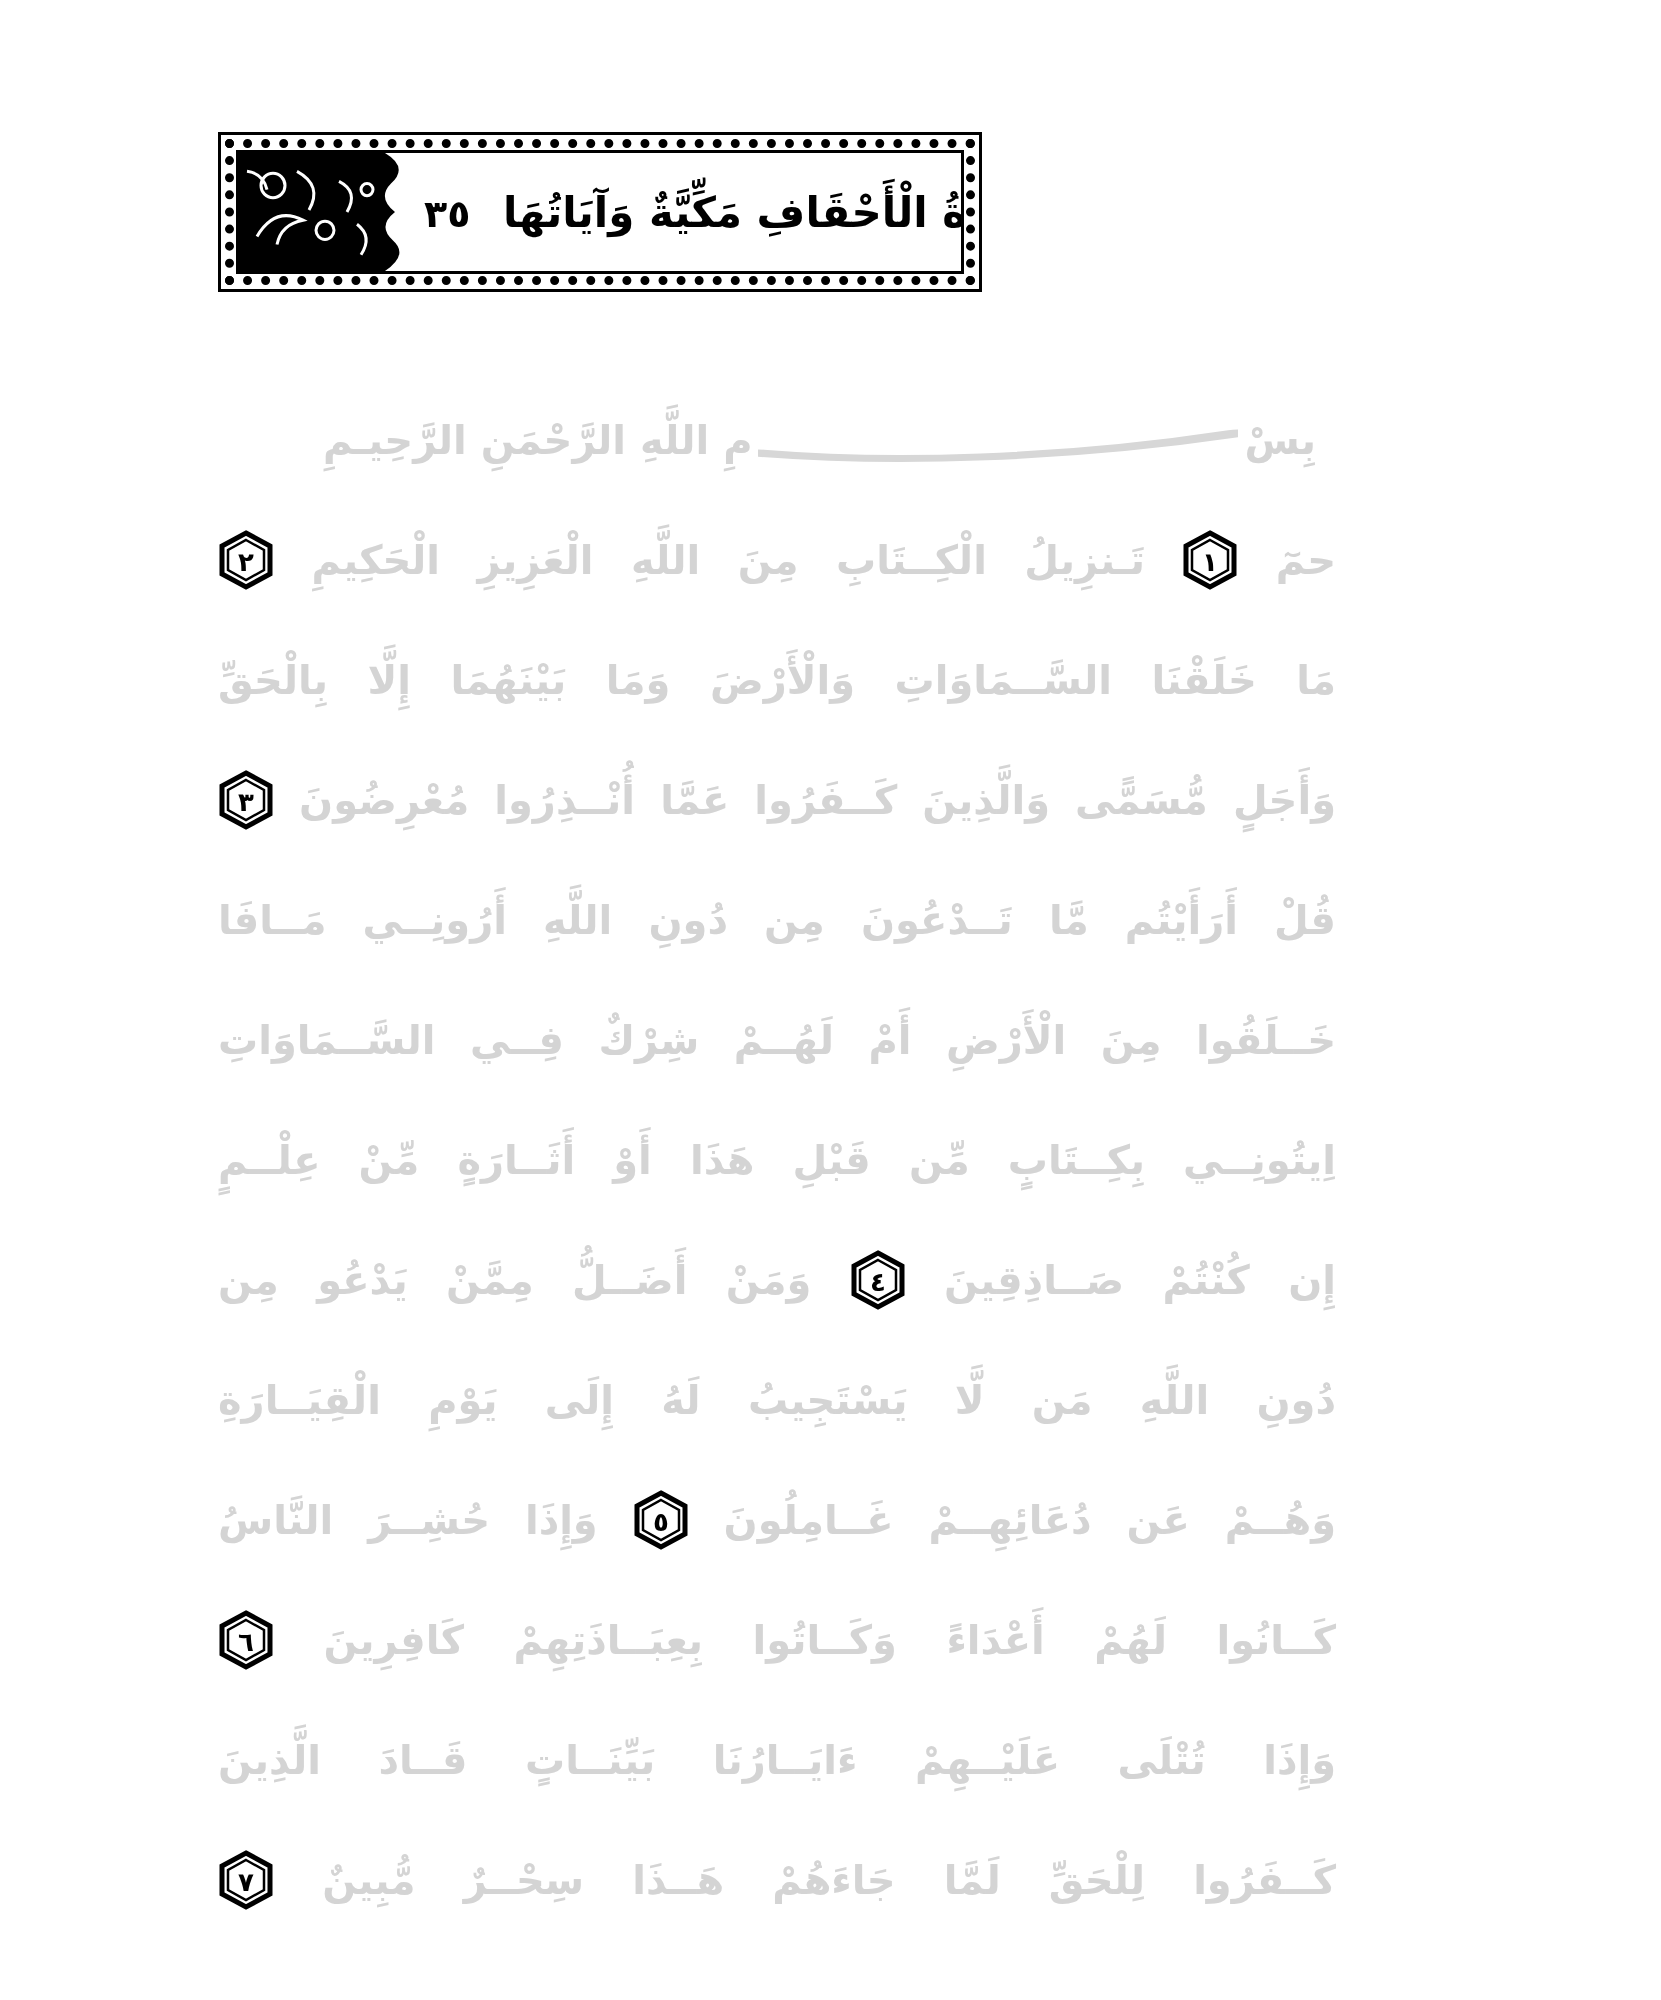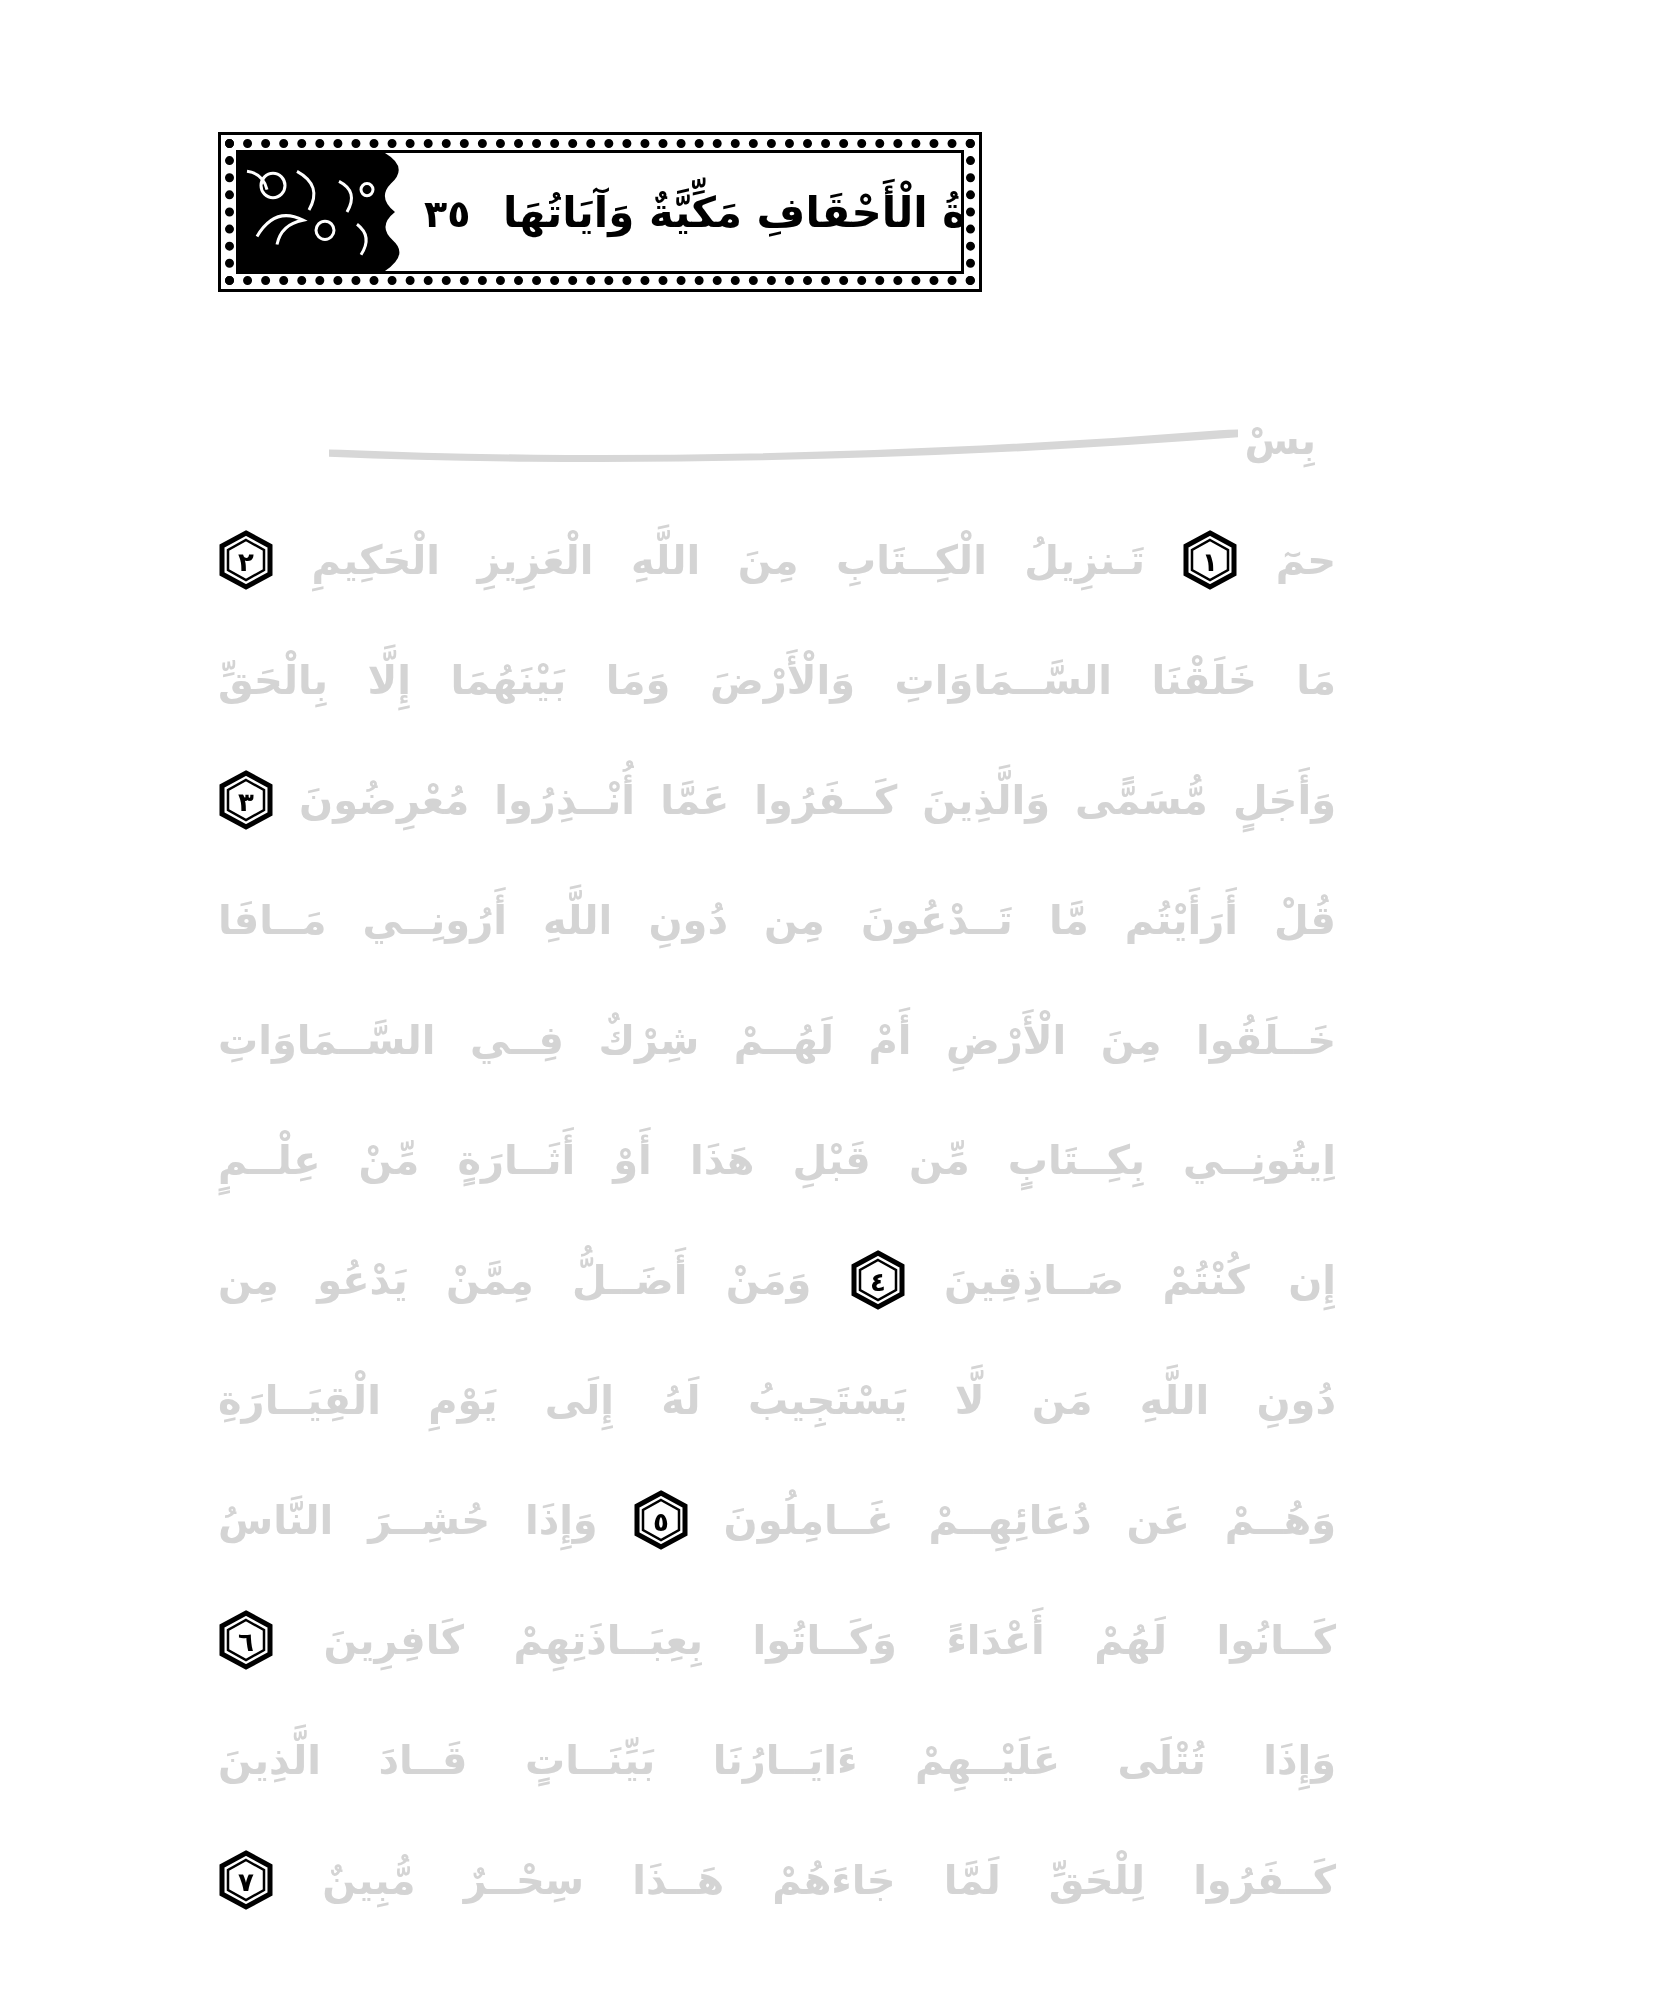--- a/index.html
+++ b/index.html
@@ -75,20 +75,21 @@
       </div>
     </div>
   </div>
 
   <div class="body">
     <div class="verse-line bismillah">
       <span class="word">بِسْ</span>
       <svg class="kashida" viewBox="0 0 100 60" preserveAspectRatio="none">
           <path d="M0,36 C28,47 64,42 100,16"></path>
         </svg>
+      <span class="word">مِ اللَّهِ الرَّحْمَنِ الرَّحِيـمِ</span>
     </div>
 
   <div class="verse-line">
         <span class="word">حمٓ</span>
         <span class="medallion">
           <svg viewBox="0 0 56 60">
             <polygon class="outer" points="28,3 52,16 52,44 28,57 4,44 4,16"></polygon>
             <polygon class="inner" points="28,10 46,20 46,40 28,50 10,40 10,20"></polygon>
             <text x="28" y="32" text-anchor="middle" dominant-baseline="central">١</text>
           </svg>

